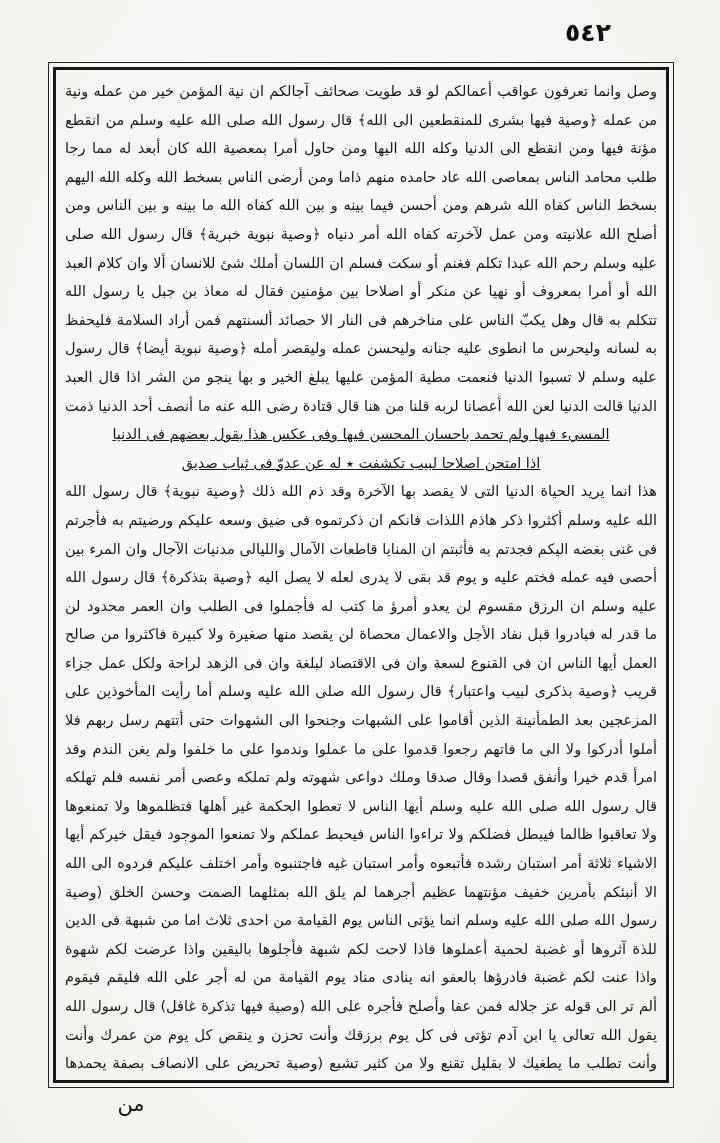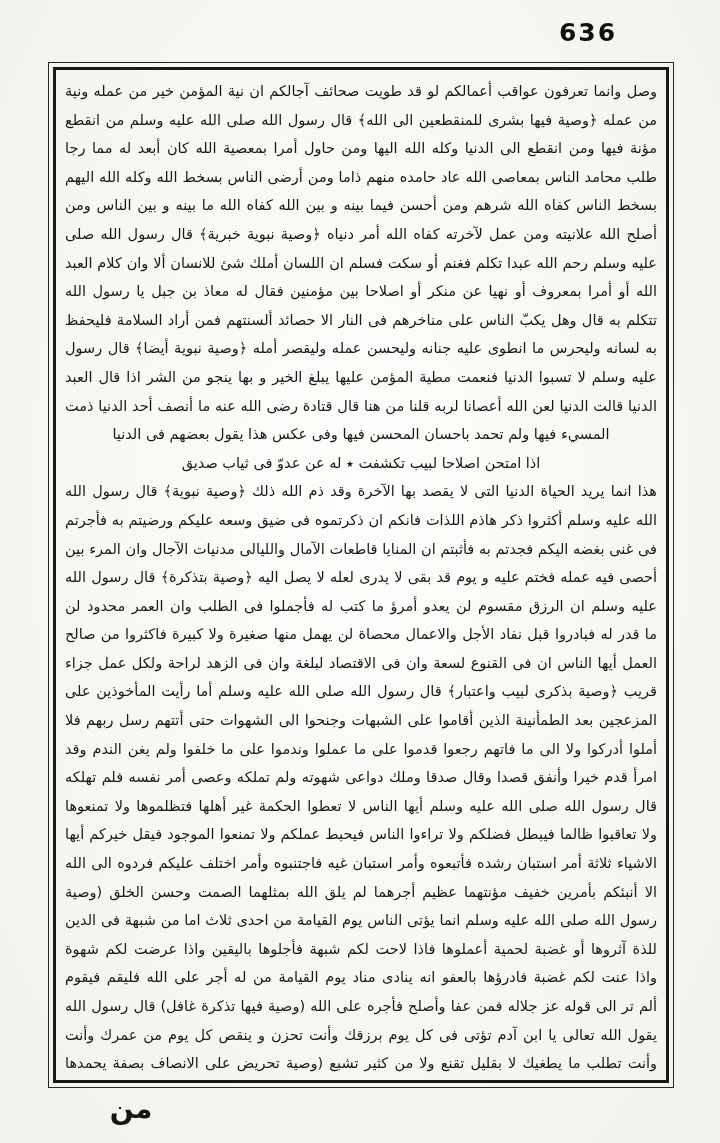--- a/index.html
+++ b/index.html
@@ -62,38 +62,39 @@
   }
   .line.justify {
     white-space: normal;
     text-align: justify;
     text-align-last: justify;
   }
   .line.center, .line.verse {
     white-space: normal;
     text-align: center;
     text-align-last: center;
+    text-decoration: underline;
   }
   .line.verse { letter-spacing: 0.3px; }
   .catchword {
     position: absolute;
     left: 106px;
     top: 1092px;
     width: 50px;
     text-align: center;
-    font-size: 28px;
-    font-weight: bold;
+    font-size: 21px;
+    font-weight: normal;
     color: #151515;
   }
 </style>
 </head>
 <body>
 
 <div class="page">
-  <div class="page-number">636</div>
+  <div class="page-number">٥٤٢</div>
 
   <div class="frame-outer">
     <div class="frame-inner">
       <div class="text-block" id="text-block" dir="rtl">
           <div class="line justify">وصل وانما تعرفون عواقب أعمالكم لو قد طويت صحائف آجالكم ان نية المؤمن خير من عمله ونية المنافق شر</div>
           <div class="line justify">من عمله ﴿وصية فيها بشرى للمنقطعين الى الله﴾ قال رسول الله صلى الله عليه وسلم من انقطع الى الله كفاه كل</div>
           <div class="line justify">مؤنة فيها ومن انقطع الى الدنيا وكله الله اليها ومن حاول أمرا بمعصية الله كان أبعد له مما رجا وأقرب مما اتقى ومن</div>
           <div class="line justify">طلب محامد الناس بمعاصى الله عاد حامده منهم ذاما ومن أرضى الناس بسخط الله وكله الله اليهم ومن أرضى الله</div>
           <div class="line justify">بسخط الناس كفاه الله شرهم ومن أحسن فيما بينه و بين الله كفاه الله ما بينه و بين الناس ومن أصلح سريرته</div>
           <div class="line justify">أصلح الله علانيته ومن عمل لآخرته كفاه الله أمر دنياه ﴿وصية نبوية خبرية﴾ قال رسول الله صلى الله</div>
@@ -103,21 +104,21 @@
           <div class="line justify">به لسانه وليحرس ما انطوى عليه جنانه وليحسن عمله وليقصر أمله ﴿وصية نبوية أيضا﴾ قال رسول الله صلى الله</div>
           <div class="line justify">عليه وسلم لا تسبوا الدنيا فنعمت مطية المؤمن عليها يبلغ الخير و بها ينجو من الشر اذا قال العبد لعن الله</div>
           <div class="line justify">الدنيا قالت الدنيا لعن الله أعصانا لربه قلنا من هنا قال قتادة رضى الله عنه ما أنصف أحد الدنيا ذمت باساءة</div>
           <div class="line center">المسيء فيها ولم تحمد باحسان المحسن فيها وفى عكس هذا يقول بعضهم فى الدنيا</div>
           <div class="line verse">اذا امتحن اصلاحا لبيب تكشفت ٭ له عن عدوّ فى ثياب صديق</div>
           <div class="line justify">هذا انما يريد الحياة الدنيا التى لا يقصد بها الآخرة وقد ذم الله ذلك ﴿وصية نبوية﴾ قال رسول الله صلى</div>
           <div class="line justify">الله عليه وسلم أكثروا ذكر هاذم اللذات فانكم ان ذكرتموه فى ضيق وسعه عليكم ورضيتم به فأجرتم وان ذكرتموه</div>
           <div class="line justify">فى غنى بغضه اليكم فجدتم به فأثبتم ان المنايا قاطعات الآمال والليالى مدنيات الآجال وان المرء بين يومين يوم قد مضى</div>
           <div class="line justify">أحصى فيه عمله فختم عليه و يوم قد بقى لا يدرى لعله لا يصل اليه ﴿وصية بتذكرة﴾ قال رسول الله صلى الله</div>
           <div class="line justify">عليه وسلم ان الرزق مقسوم لن يعدو أمرؤ ما كتب له فأجملوا فى الطلب وان العمر محدود لن يجاوز أحد</div>
-          <div class="line justify">ما قدر له فبادروا قبل نفاد الأجل والاعمال محصاة لن يهمل منها صغيرة ولا كبيرة فاكثروا من صالح</div>
+          <div class="line justify">ما قدر له فبادروا قبل نفاد الأجل والاعمال محصاة لن يقصد منها صغيرة ولا كبيرة فاكثروا من صالح</div>
           <div class="line justify">العمل أيها الناس ان فى القنوع لسعة وان فى الاقتصاد لبلغة وان فى الزهد لراحة ولكل عمل جزاء وكل آت</div>
           <div class="line justify">قريب ﴿وصية بذكرى لبيب واعتبار﴾ قال رسول الله صلى الله عليه وسلم أما رأيت المأخوذين على الغرة</div>
           <div class="line justify">المزعجين بعد الطمأنينة الذين أقاموا على الشبهات وجنحوا الى الشهوات حتى أتتهم رسل ربهم فلا ما كانوا</div>
           <div class="line justify">أملوا أدركوا ولا الى ما فاتهم رجعوا قدموا على ما عملوا وندموا على ما خلفوا ولم يغن الندم وقد جف القلم فرحم الله</div>
           <div class="line justify">امرأ قدم خيرا وأنفق قصدا وقال صدقا وملك دواعى شهوته ولم تملكه وعصى أمر نفسه فلم تهلكه (وصية وبيان)</div>
           <div class="line justify">قال رسول الله صلى الله عليه وسلم أيها الناس لا تعطوا الحكمة غير أهلها فتظلموها ولا تمنعوها أهلها فتظلموهم</div>
           <div class="line justify">ولا تعاقبوا ظالما فيبطل فضلكم ولا تراءوا الناس فيحبط عملكم ولا تمنعوا الموجود فيقل خيركم أيها الناس ان</div>
           <div class="line justify">الاشياء ثلاثة أمر استبان رشده فأتبعوه وأمر استبان غيه فاجتنبوه وأمر اختلف عليكم فردوه الى الله أيها الناس</div>
           <div class="line justify">الا أنبئكم بأمرين خفيف مؤنتهما عظيم أجرهما لم يلق الله بمثلهما الصمت وحسن الخلق (وصية نبوية) قال</div>
           <div class="line justify">رسول الله صلى الله عليه وسلم انما يؤتى الناس يوم القيامة من احدى ثلاث اما من شبهة فى الدين ارتكبوها أو شهوة</div>

